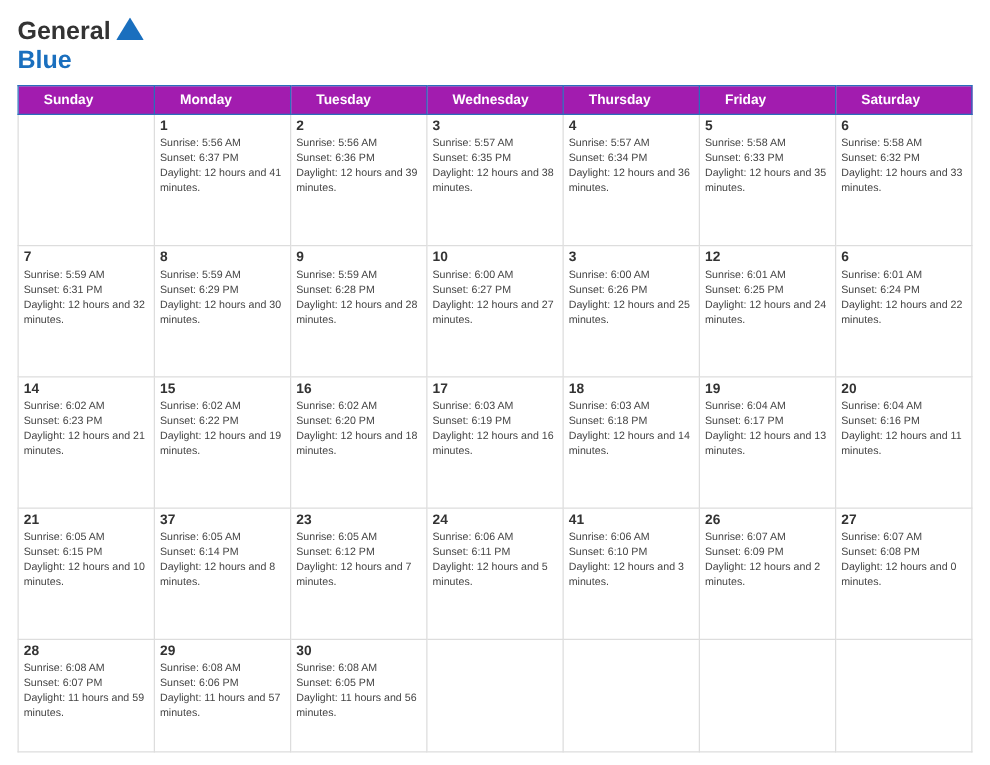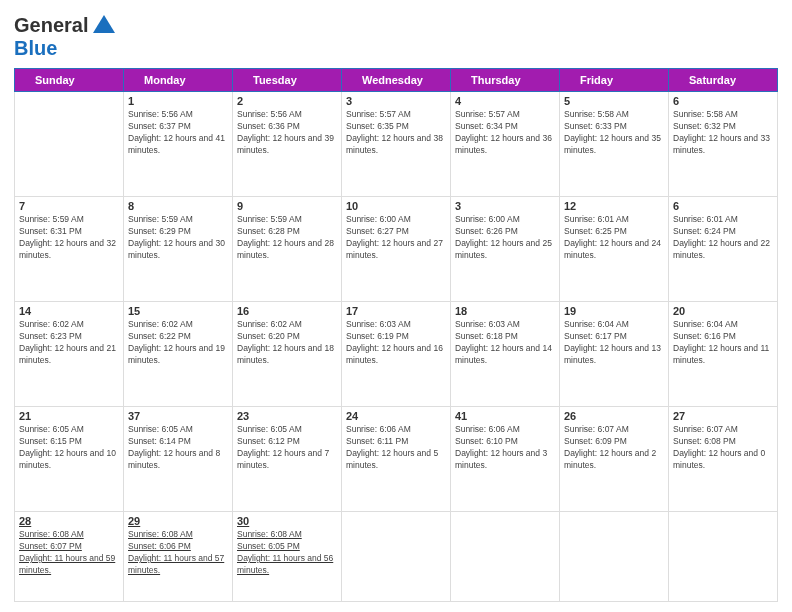--- a/index.html
+++ b/index.html
@@ -78,21 +78,20 @@
       display: block;
       margin-bottom: 2px;
     }
     .cell-text {
       font-size: 8.5px;
       line-height: 1.4;
       color: #444;
     }
     .last-row td {
       height: 75px;
-      text-decoration: underline;
     }
   </style>
 </head>
 <body>
 
 <div class="page">
   <div class="header">
     <div class="logo">
       <div class="logo-row">
         <span style="font-size:20px;font-weight:bold;color:#333;">General</span>

